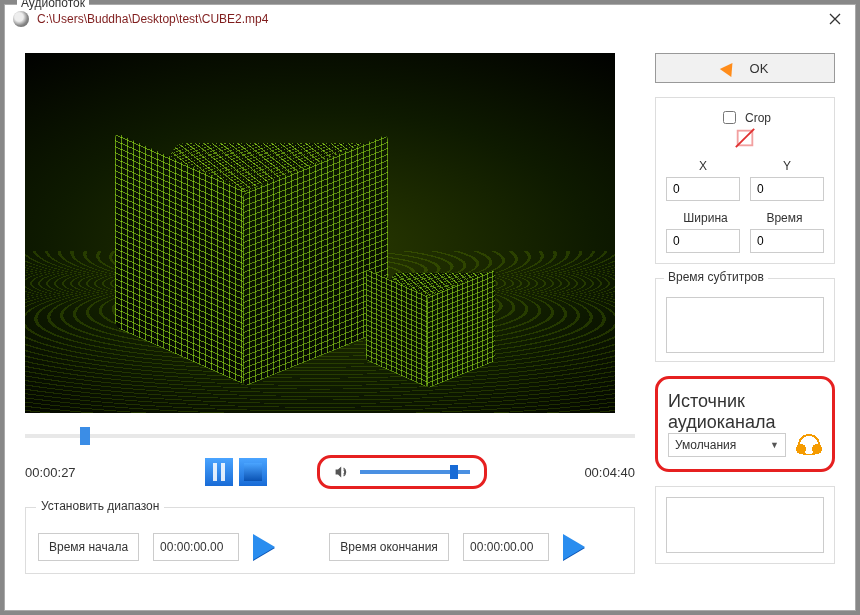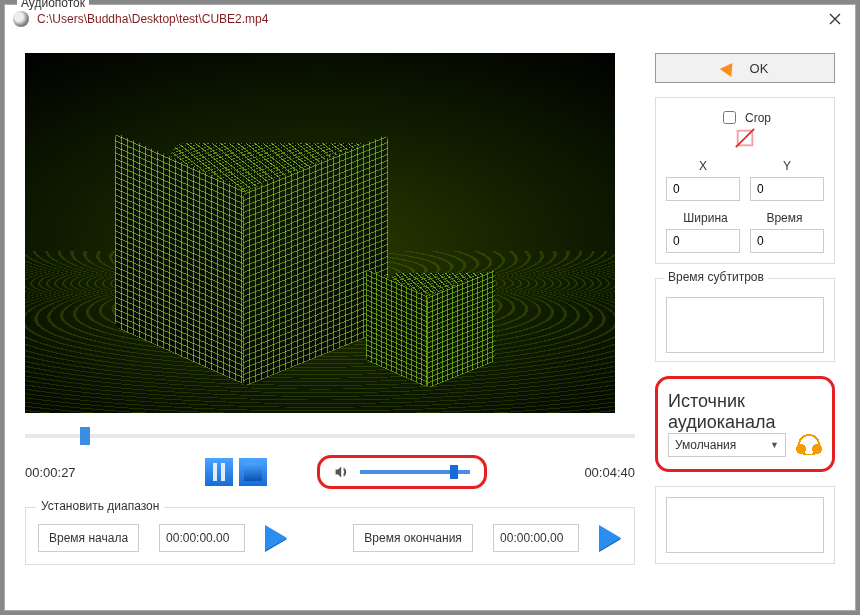--- a/index.html
+++ b/index.html
@@ -188,28 +188,28 @@
   .vol-slider .track {
     position: absolute; left: 0; right: 0; top: 5px; height: 4px; background: #4a90e2;
   }
   .vol-slider .thumb {
     position: absolute; top: 0; width: 8px; height: 14px; background: #186bd6;
   }
 
   .range-group {
     margin-top: 18px;
     border: 1px solid #ddd;
-    padding: 11px 12px 12px;
+    padding: 20px 12px 12px;
     position: relative;
   }
   .range-group .legend {
     position: absolute; top: -9px; left: 10px;
     background: #fff; padding: 0 5px; font-size: 12px;
   }
-  .range-row { display: flex; align-items: center; gap: 20px; margin-top: 5px; }
+  .range-row { display: flex; align-items: center; gap: 14px; margin-top: 5px; }
   .btn-outline {
     border: 1px solid #ccc;
     padding: 6px 10px;
     font-size: 12px;
     background: #fff;
     min-width: 98px;
     text-align: center;
     cursor: pointer;
   }
   .time-box {

